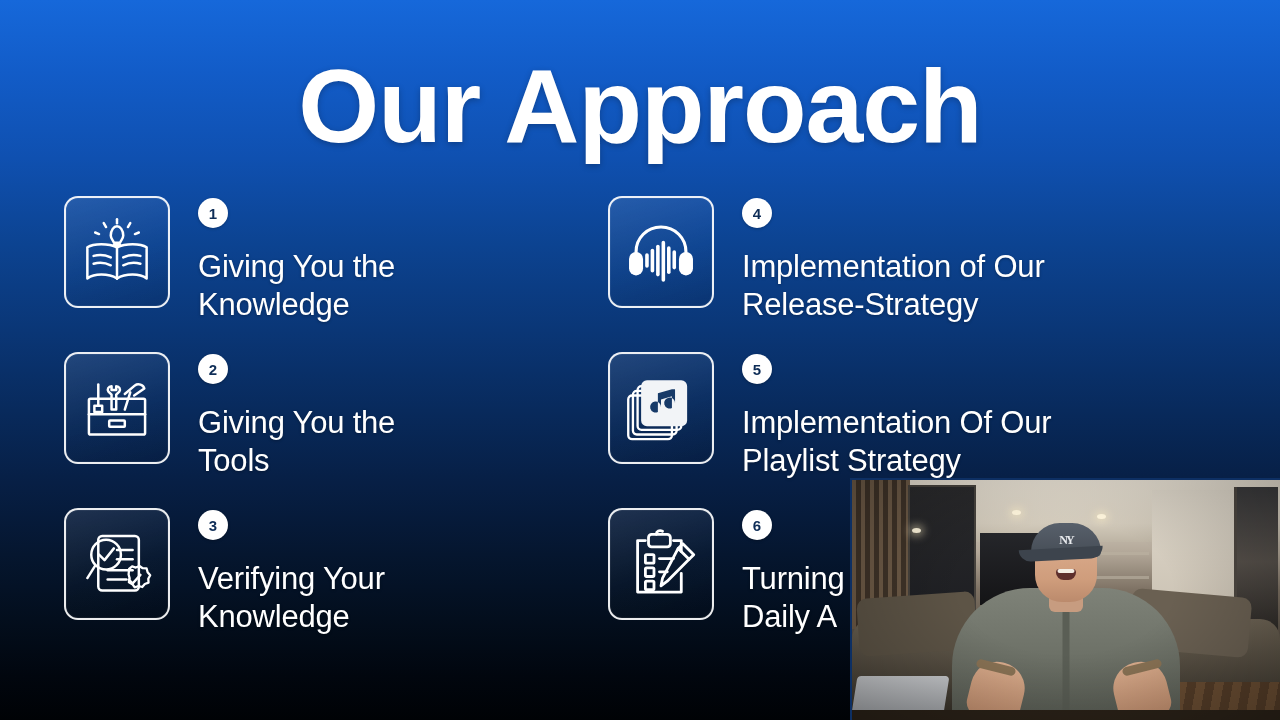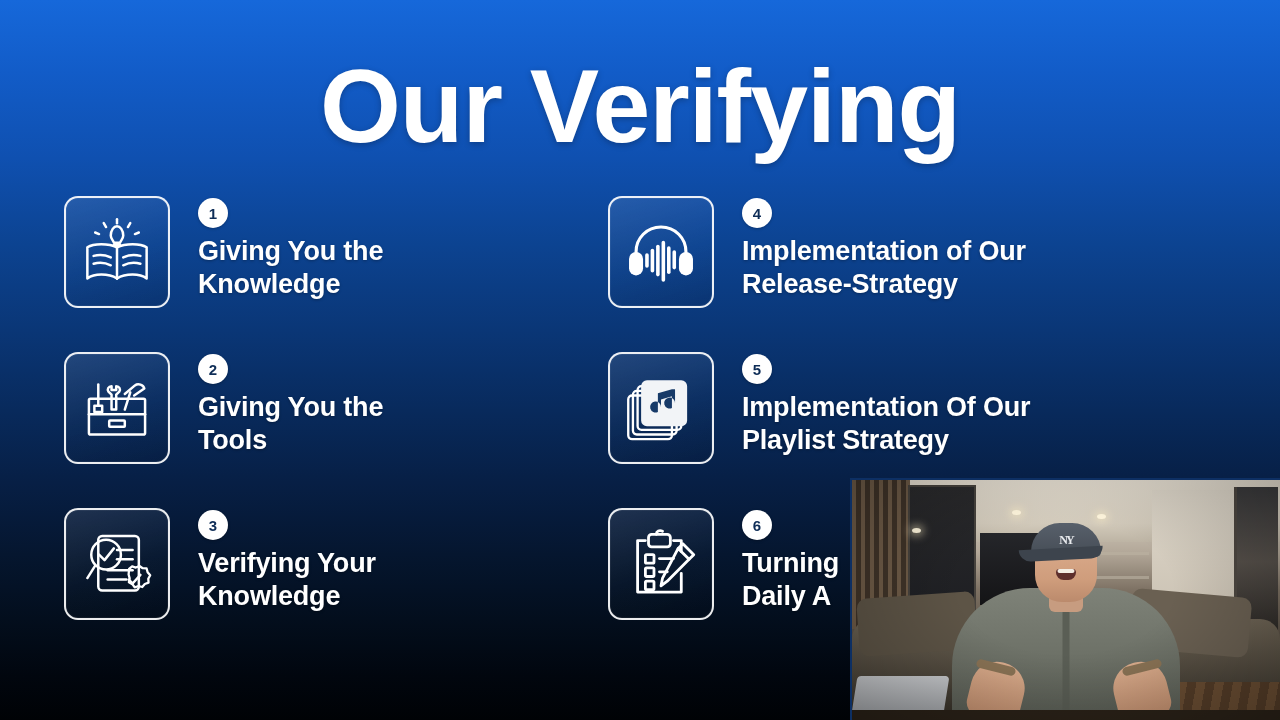--- a/index.html
+++ b/index.html
@@ -69,23 +69,23 @@
     border-radius:50%;
     background:#ffffff;
     color:#0e2d57;
     font-size:15px;
     font-weight:bold;
     display:flex; align-items:center; justify-content:center;
     line-height:1;
     box-shadow:0 1px 3px rgba(0,0,0,0.25);
   }
   .item-title {
-    margin-top:7px;
-    font-size:27px;
-    font-weight:bold;
+    margin-top:20px;
+    font-size:31px;
+    font-weight:normal;
     color:#ffffff;
     line-height:1.22;
     letter-spacing:-0.2px;
     white-space:pre-line;
     text-shadow:0 1px 3px rgba(0,0,0,0.30);
   }
 
   
   #webcam {
     position:absolute;
@@ -238,21 +238,21 @@
     position:absolute; inset:0;
     background:radial-gradient(ellipse at 50% 45%, rgba(0,0,0,0) 35%, rgba(0,0,0,0.28) 100%);
     pointer-events:none;
   }
 </style>
 </head>
 <body>
 
 <div id="slide">
 
-  <div id="title">Our Verifying</div>
+  <div id="title">Our Approach</div>
 
   <div class="col col-left">
 
     <div class="item">
       <div class="icon-box">
         <svg viewBox="0 0 100 100" fill="none" stroke="#ffffff" stroke-width="3.2" stroke-linecap="round" stroke-linejoin="round">
           <path d="M50 44 C50 44 42 40 30 40 C22 40 15 42 12 44 L12 84 C16 81 23 79 30 79 C42 79 50 84 50 84"></path>
           <path d="M50 44 C50 44 58 40 70 40 C78 40 85 42 88 44 L88 84 C84 81 77 79 70 79 C58 79 50 84 50 84"></path>
           <path d="M50 44 L50 84"></path>
           <path d="M20 55 C27 53 36 54 42 57"></path>

